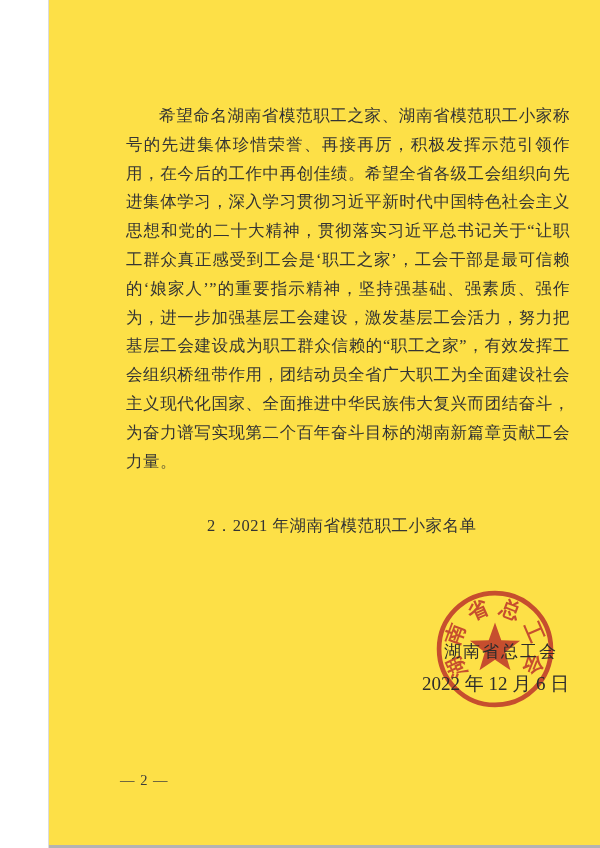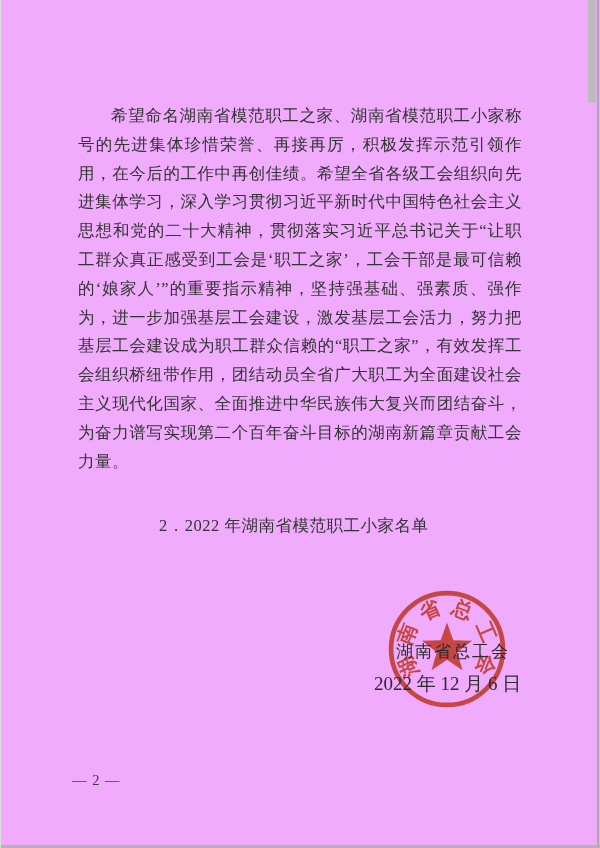--- a/index.html
+++ b/index.html
@@ -3,21 +3,21 @@
 <meta charset="utf-8">
 <style>
   html, body { margin: 0; padding: 0; }
   body {
     width: 600px; height: 848px;
     background: #ffffff;
     position: relative;
     overflow: hidden;
     font-family: "Liberation Serif", "DejaVu Serif", serif;
   }
-  .page { position: absolute; inset: 0; background: #f0abfc; }
+  .page { position: absolute; inset: 0; background: #fde047; margin-left: 48px; }
 
   
   .scan-band   { position: absolute; left: 588px; top: 0; width: 8px; height: 103px; background: #bcbcbc; }
   .edge-right  { position: absolute; left: 597px; top: 0; width: 2px; height: 848px; background: #a8a8a8; }
   .edge-bottom { position: absolute; left: 0; top: 845px; width: 600px; height: 3px; background: #b3b3b3; }
   .edge-left   { position: absolute; left: 0; top: 0; width: 1px; height: 848px; background: #dcdcdc; }
 
   .body-text {
     position: absolute;
     left: 78px; top: 102px; width: 444px;
@@ -87,21 +87,21 @@
 </head>
 <body>
 
 <div class="page">
 
   <div class="body-text">
     <p>希望命名湖南省模范职工之家、湖南省模范职工小家称号的先进集体珍惜荣誉、再接再厉，积极发挥示范引领作用，在今后的工作中再创佳绩。希望全省各级工会组织向先进集体学习，深入学习贯彻习近平新时代中国特色社会主义思想和党的二十大精神，贯彻落实习近平总书记关于“让职工群众真正感受到工会是‘职工之家’，工会干部是最可信赖的‘娘家人’”的重要指示精神，坚持强基础、强素质、强作为，进一步加强基层工会建设，激发基层工会活力，努力把基层工会建设成为职工群众信赖的“职工之家”，有效发挥工会组织桥纽带作用，团结动员全省广大职工为全面建设社会主义现代化国家、全面推进中华民族伟大复兴而团结奋斗，为奋力谱写实现第二个百年奋斗目标的湖南新篇章贡献工会力量。</p>
   </div>
 
   <div class="attachments">
-    <div class="att-line att-line-2"><span>2．2022 年湖南省模范职工小家名单</span></div>
+    <div class="att-line att-line-2"><span>2．2021 年湖南省模范职工小家名单</span></div>
   </div>
 
   <div class="seal">
     <svg viewBox="0 0 120 120" xmlns="http://www.w3.org/2000/svg">
       <circle cx="60" cy="60" r="55" fill="none" stroke-width="4.6" stroke="#bf3a2b"></circle>
       <polygon points="60,34 66.2,51.5 84.7,52 70,63.2 75.3,81 60,70.5 44.7,81 50,63.2 35.3,52 53.8,51.5" fill="#bf3a2b"></polygon>
     <text x="22.841380731497345" y="83.32734873136867" transform="rotate(-115 22.841380731497345 77.32734873136867)" class="seal-char" fill="#bf3a2b">湖</text>
         <text x="21.57143843083245" y="51.70854605980557" transform="rotate(-69.6 21.57143843083245 45.70854605980557)" class="seal-char" fill="#bf3a2b">南</text>
         <text x="43.19315561249552" y="28.60307523693681" transform="rotate(-24.200000000000003 43.19315561249552 22.60307523693681)" class="seal-char" fill="#bf3a2b">省</text>
         <text x="74.82660737336579" y="27.774724150163998" transform="rotate(21.200000000000003 74.82660737336579 21.774724150163998)" class="seal-char" fill="#bf3a2b">总</text>

